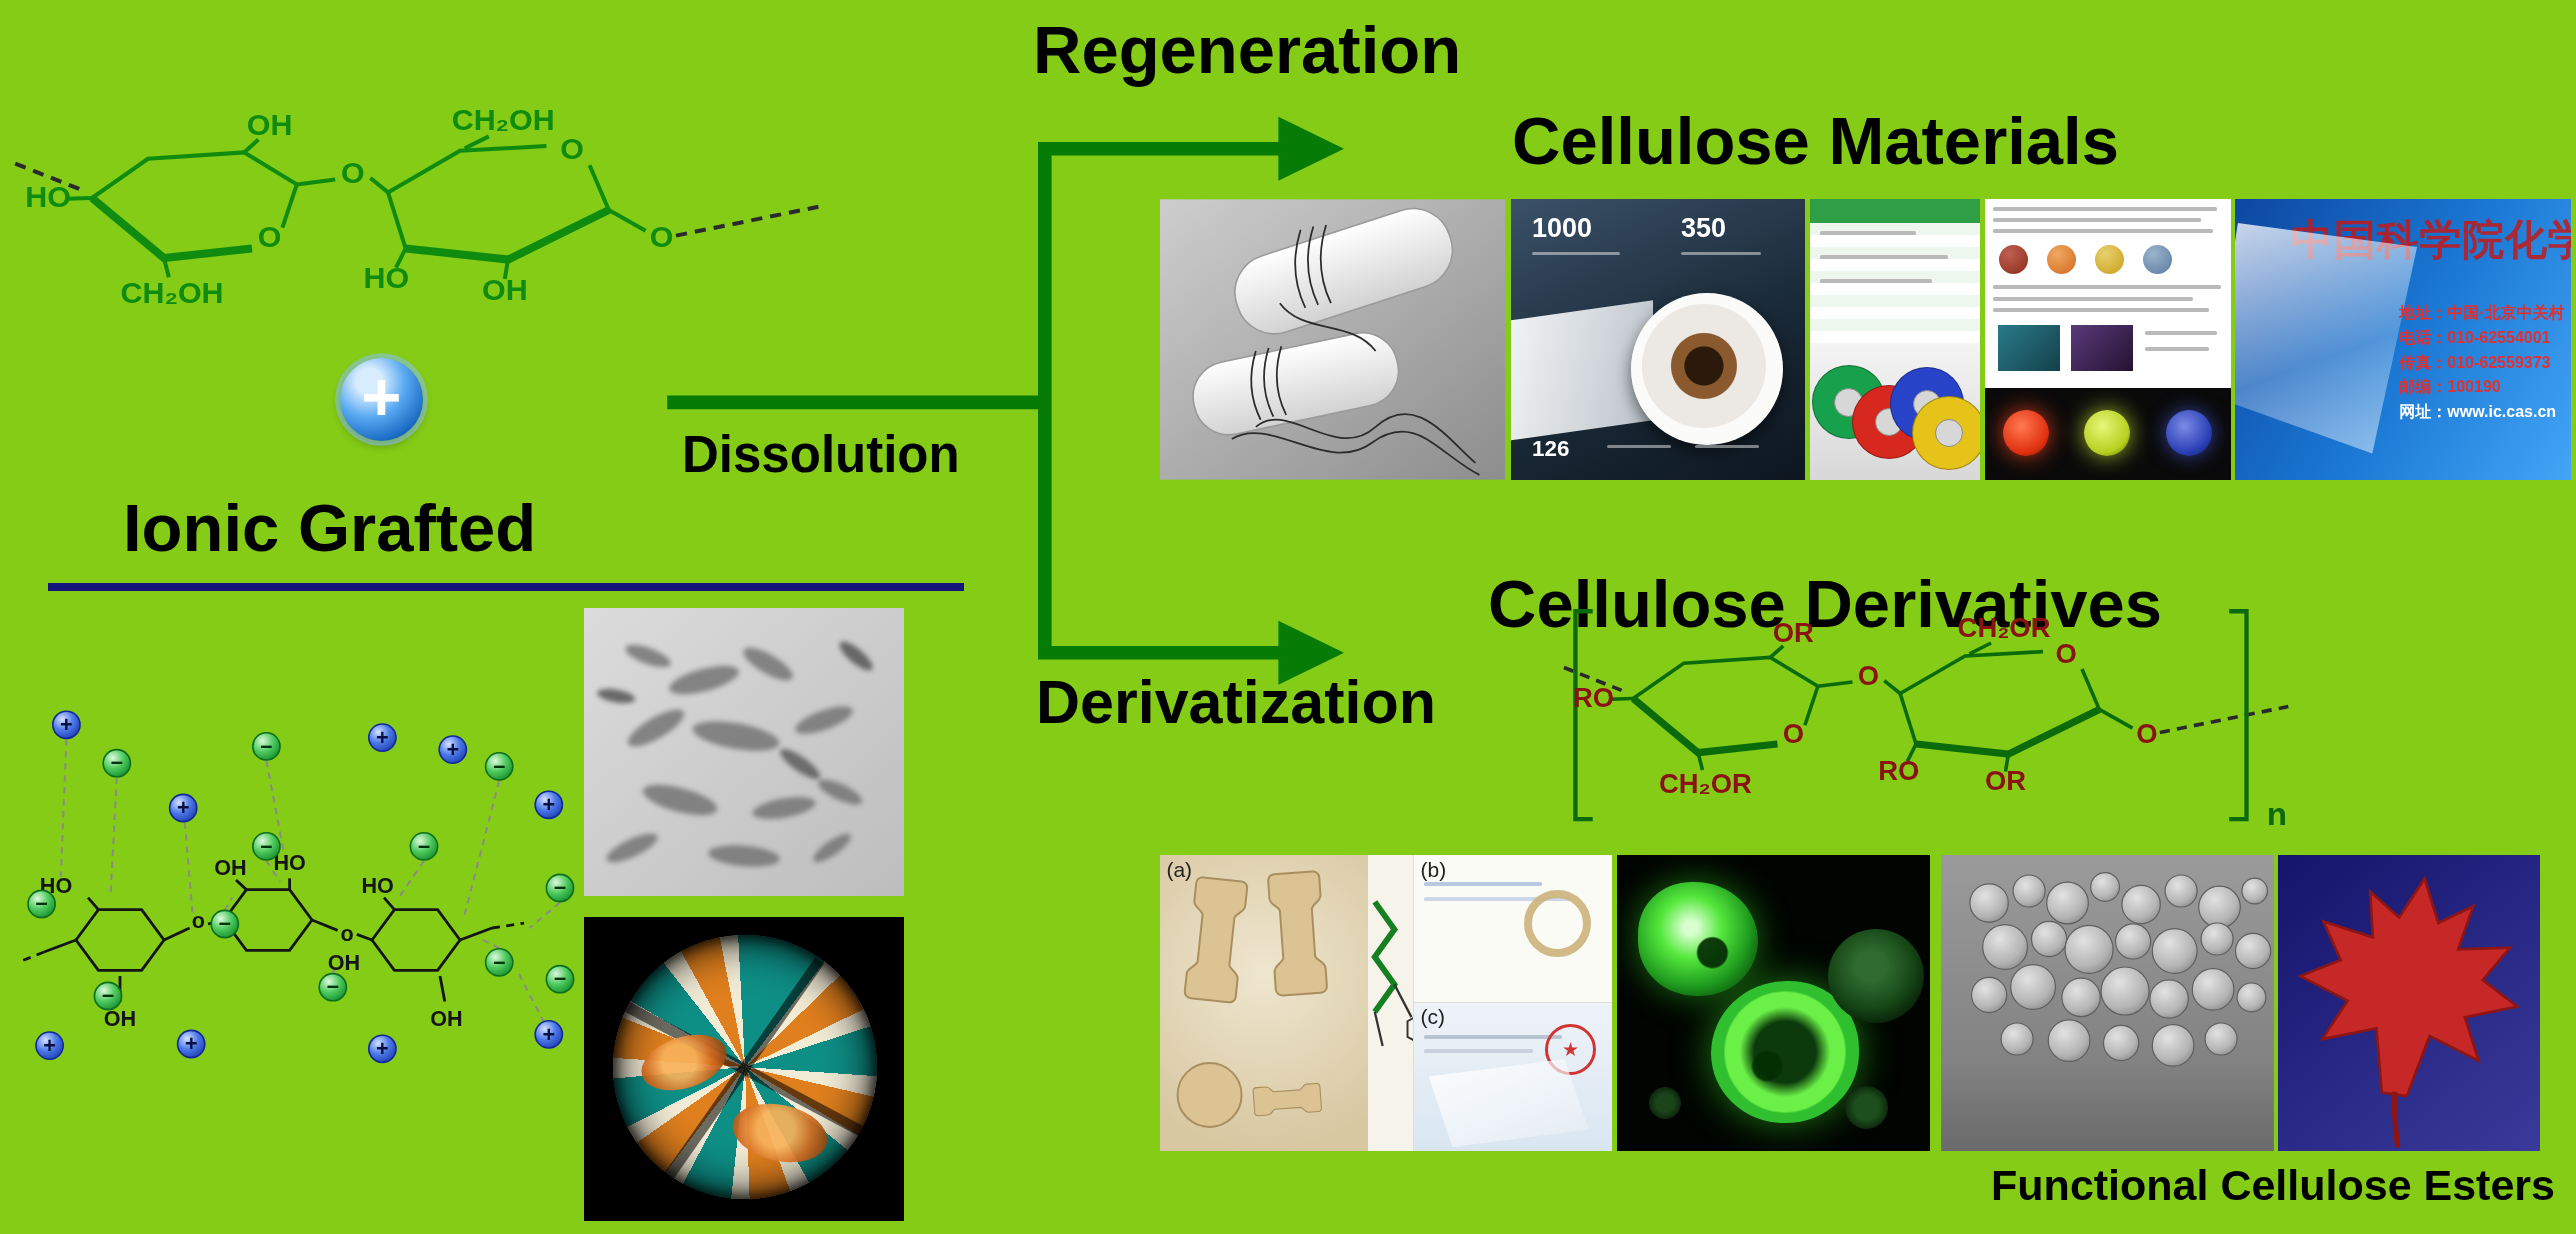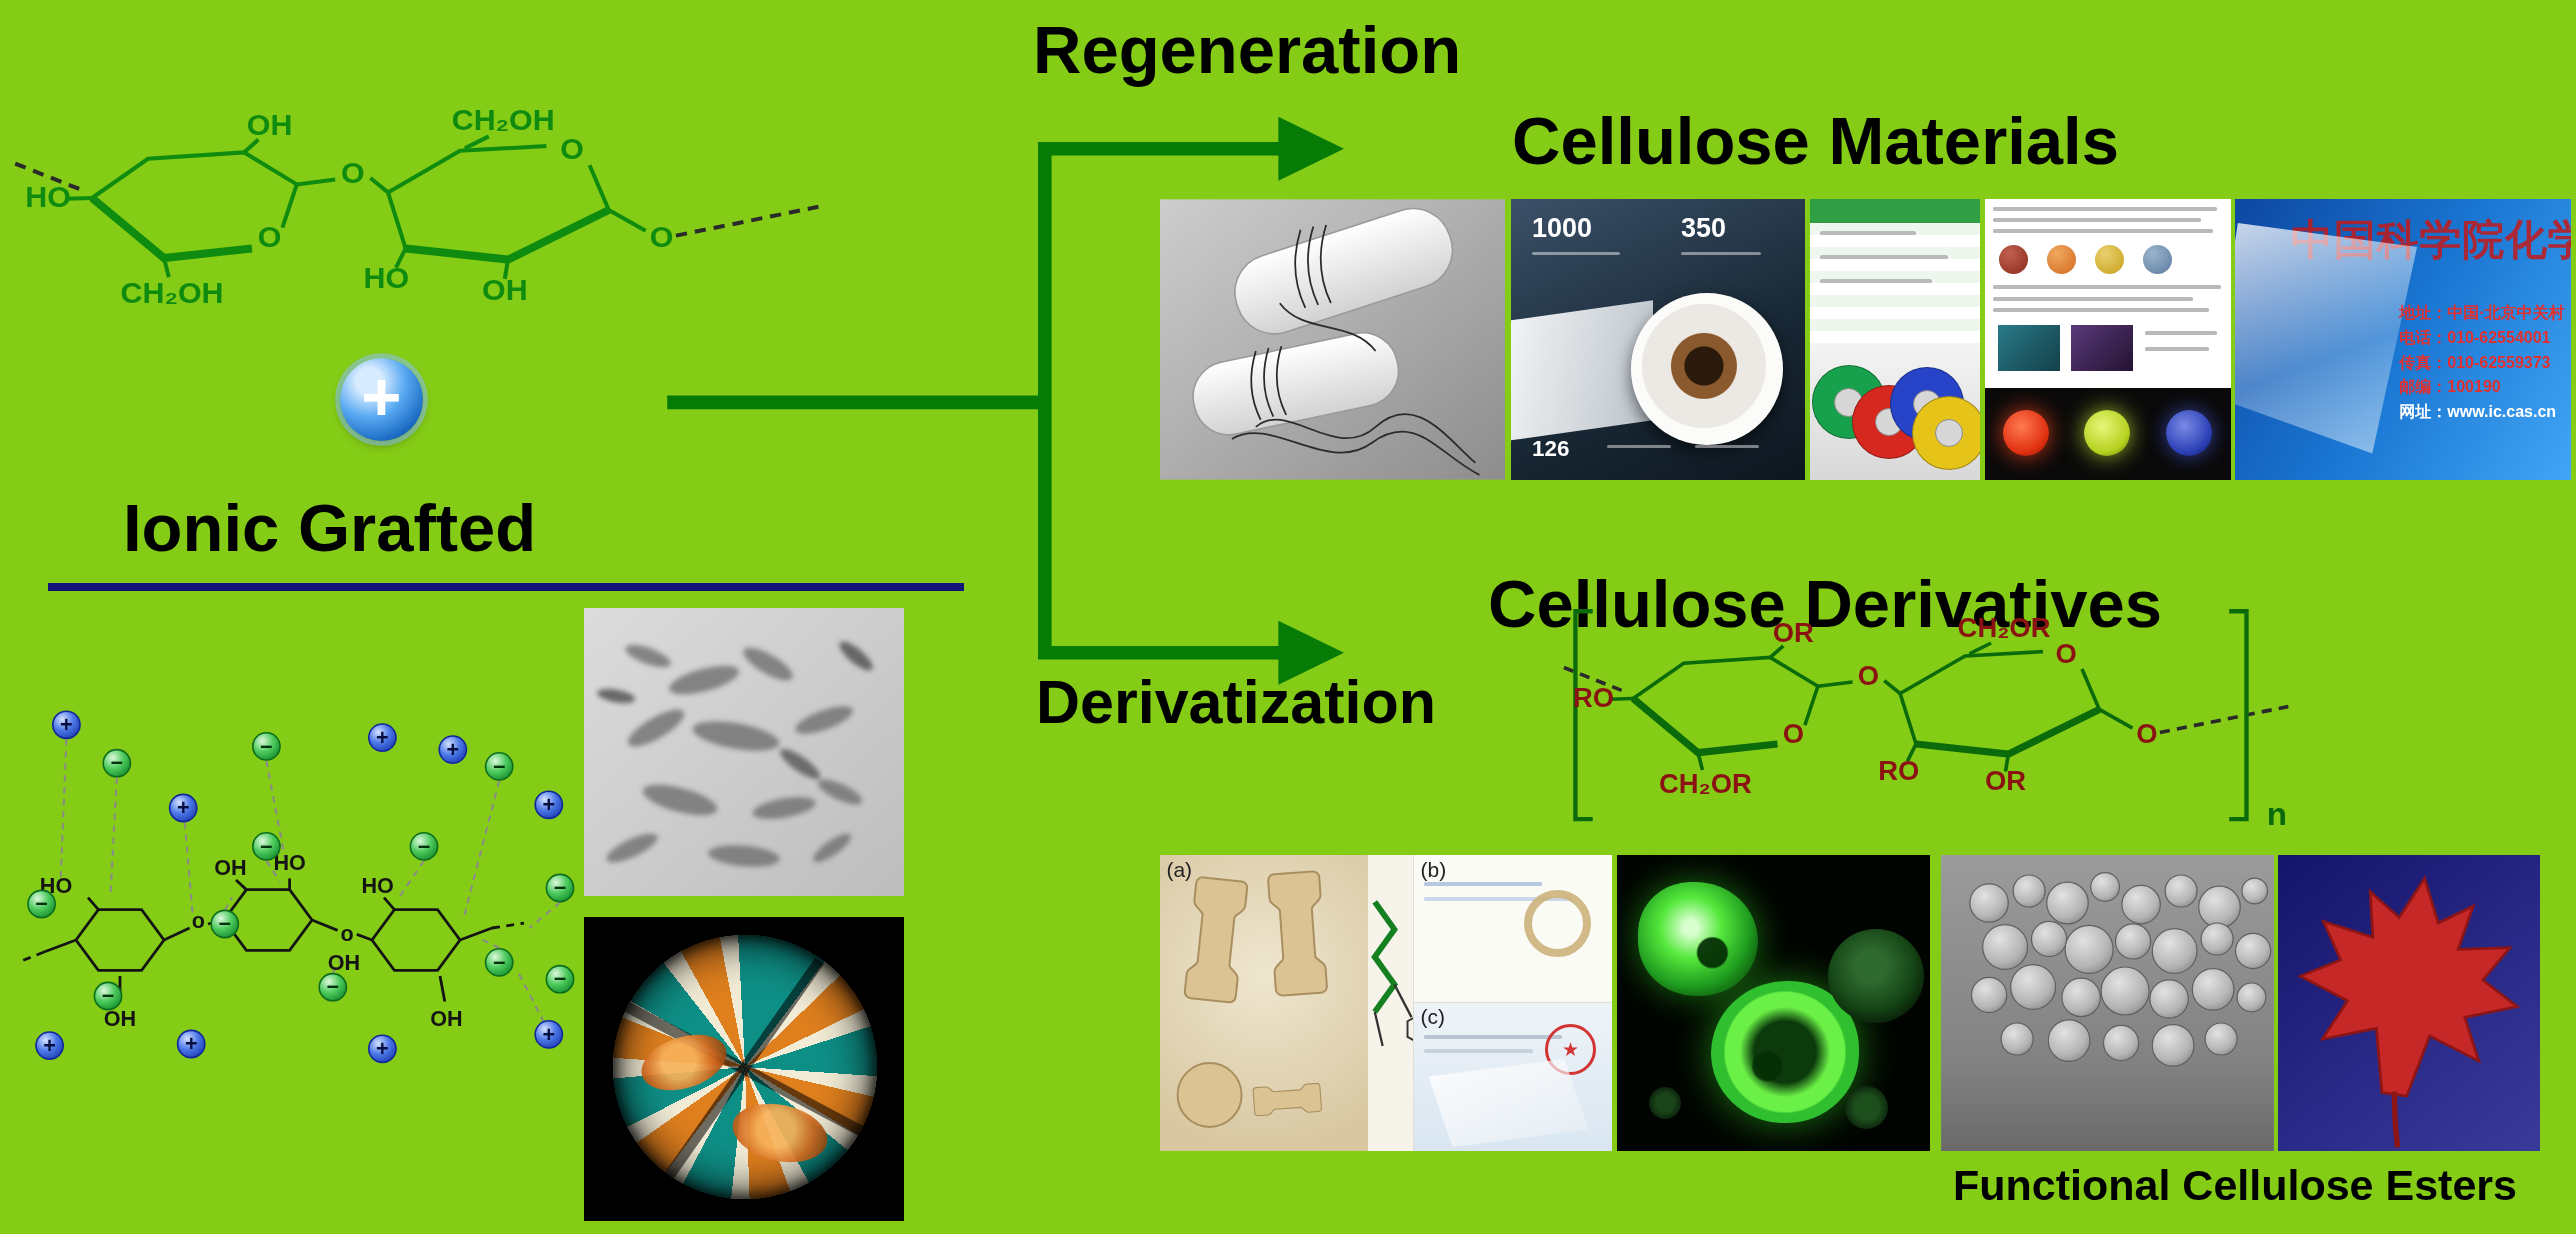--- a/index.html
+++ b/index.html
@@ -40,25 +40,26 @@
   <svg class="abs" style="left:656px;top:112px;width:720px;height:592px" viewBox="0 0 900 740">
     <g stroke="#067c06" stroke-width="17" fill="none" stroke-linejoin="miter">
       <path d="M14,363 H486"></path>
       <path d="M780,46 L486,46 L486,676 L780,676"></path>
     </g>
     <polygon points="778,6 778,86 860,46" fill="#067c06"></polygon>
     <polygon points="778,636 778,716 860,676" fill="#067c06"></polygon>
   </svg>
 
   <div class="h1" style="left:1033px;top:11.2px;font-size:67px">Regeneration</div>
+  <div class="h1" style="left:682px;top:425px;font-size:51px">Dissolution</div>
   <div class="h1" style="left:1036px;top:667px;font-size:61px">Derivatization</div>
   <div class="h1" style="left:123px;top:489px;font-size:67px">Ionic Grafted</div>
   <div class="h1" style="left:1488px;top:565px;font-size:67px">Cellulose Derivatives</div>
   <div class="h1" style="left:1512px;top:102px;font-size:67px">Cellulose Materials</div>
-  <div class="h1" style="left:1915px;top:1161px;width:640px;text-align:center;font-size:43px">Functional Cellulose Esters</div>
+  <div class="h1" style="left:1915px;top:1161px;width:640px;text-align:right;font-size:43px">Functional Cellulose Esters</div>
 
   <div class="navy-line"></div>
 
   <svg class="abs" style="left:12px;top:90px;width:816px;height:248px" viewBox="0 0 1020 310">
     <g stroke="#2a2a2a" stroke-width="5" fill="none" stroke-dasharray="14 10">
       <path d="M4,92 L90,126"></path>
       <path d="M830,182 L1008,146"></path>
     </g>
     <g stroke="#0f8c0f" stroke-width="5" fill="none">
       <path d="M100,135 L170,86 L290,78 L356,118"></path>

